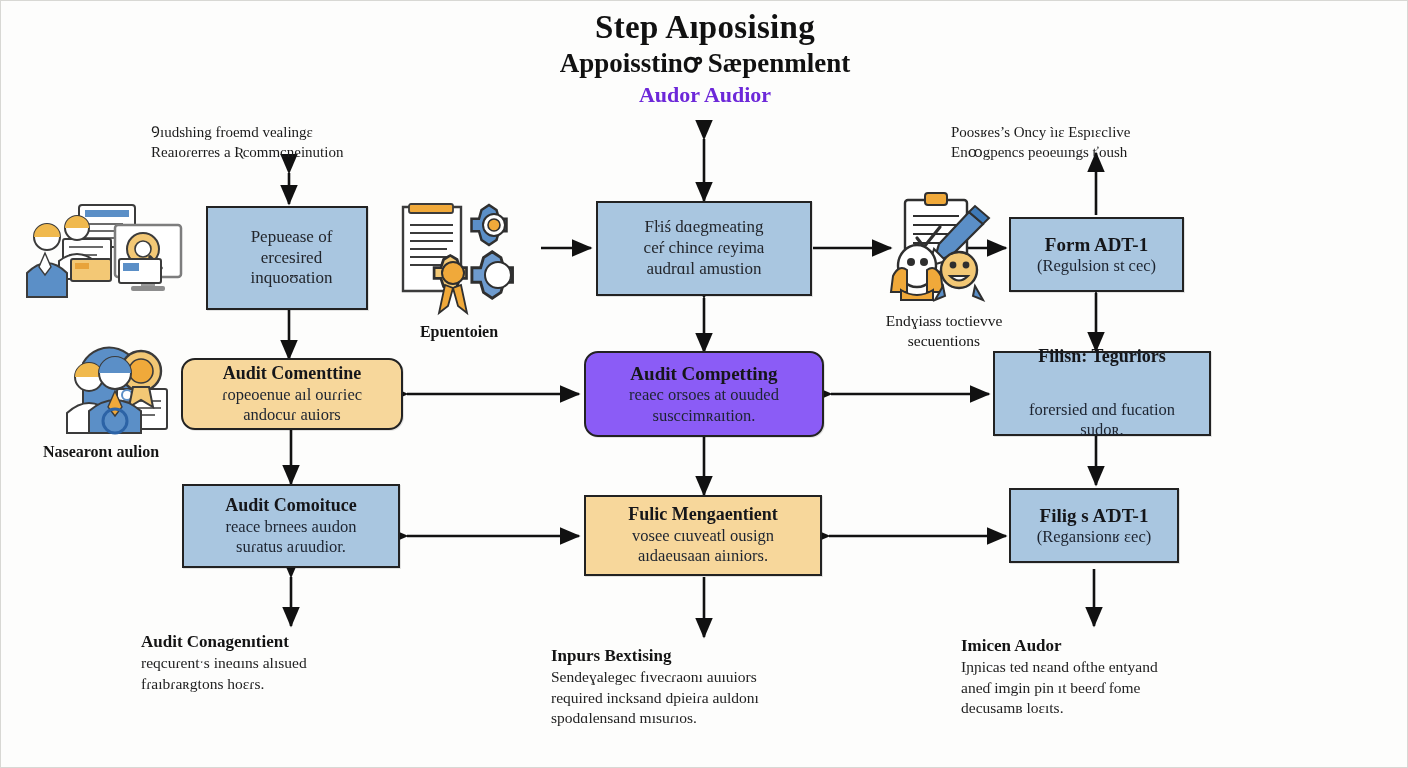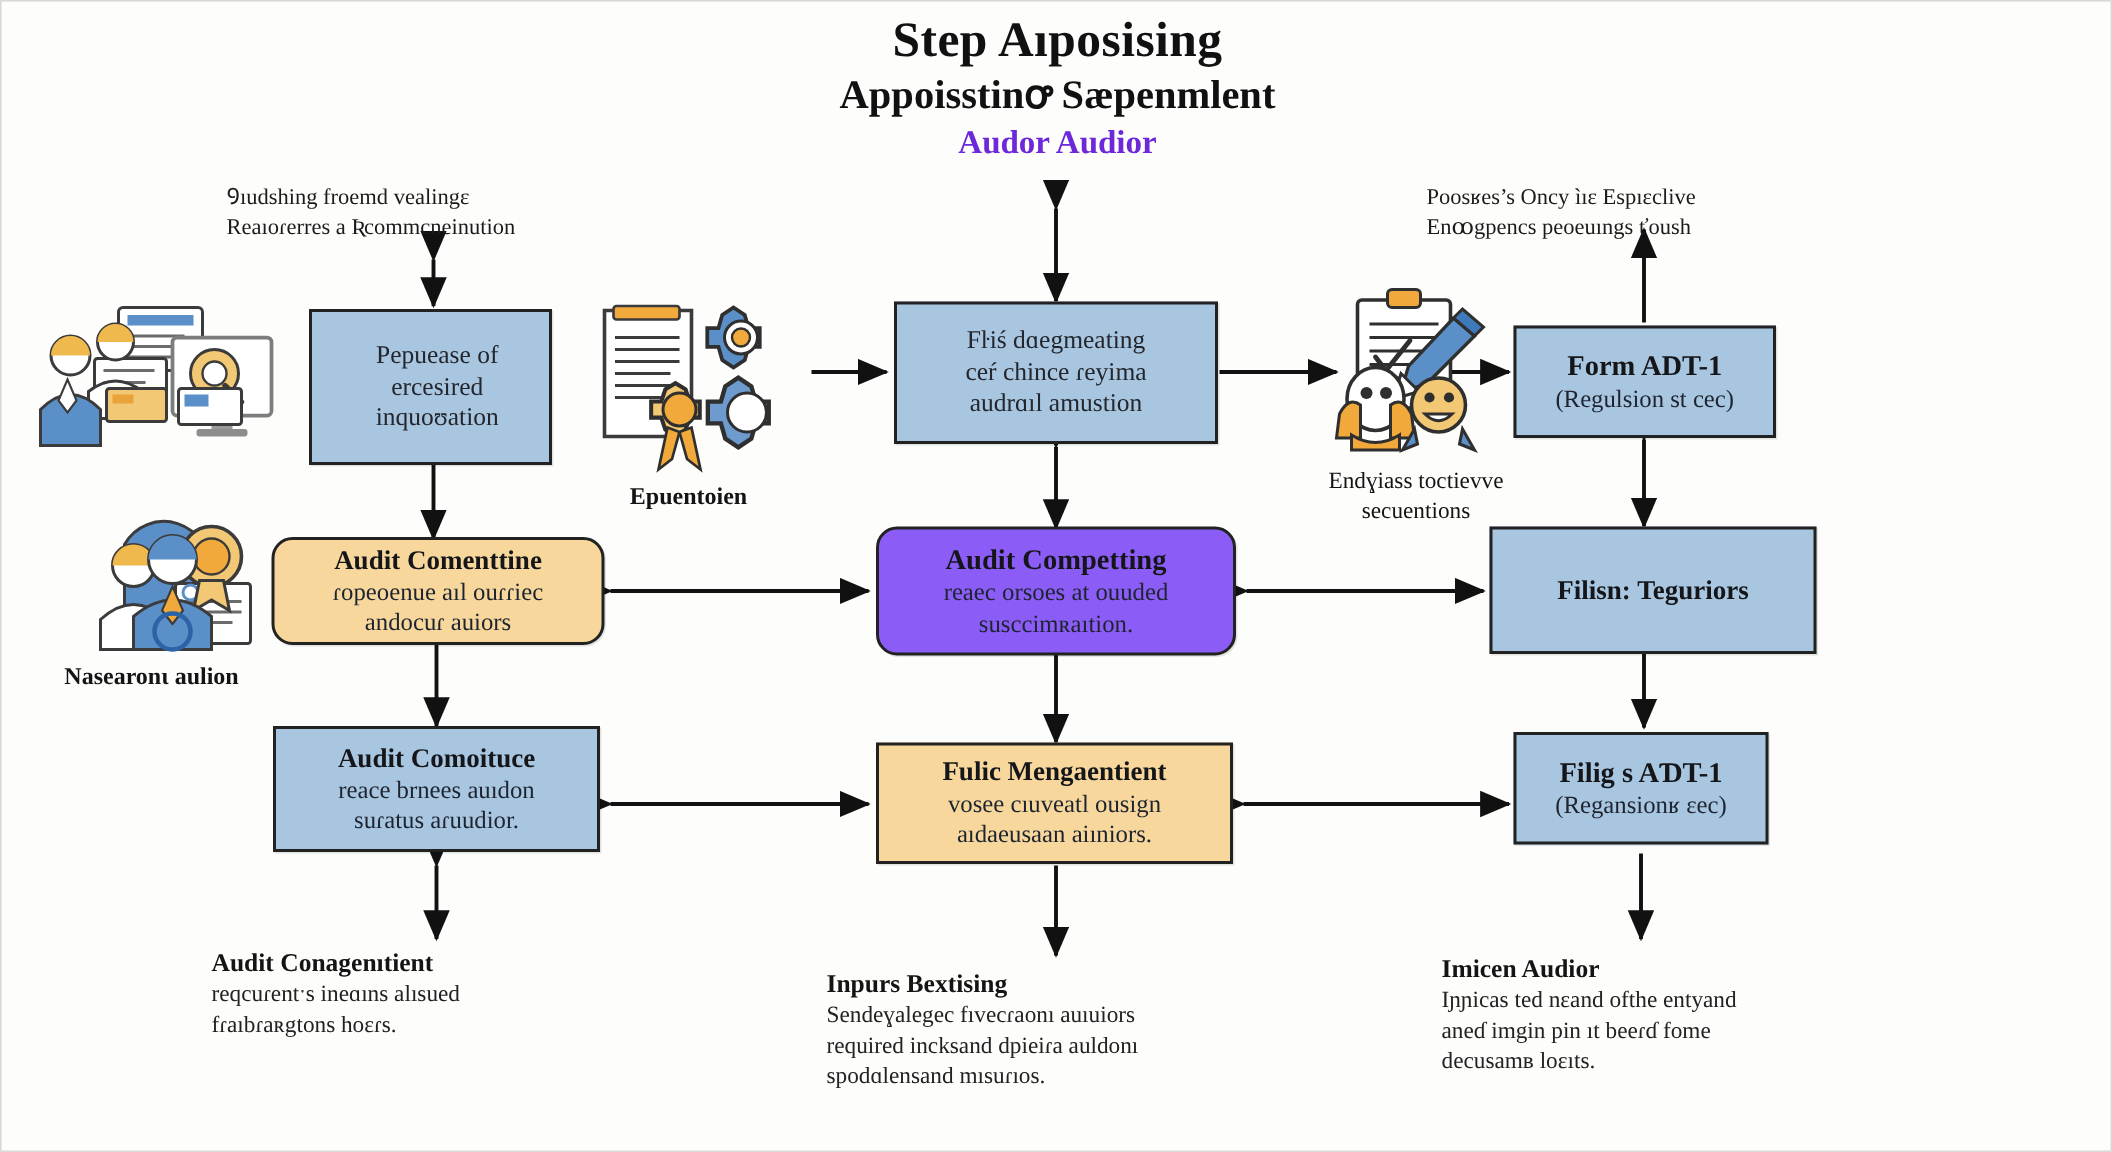--- a/index.html
+++ b/index.html
@@ -267,21 +267,21 @@
   </div>
 
   <div class="caption" style="left:550px; top:644px; width:310px;">
     <div class="c-title">Inpurs Bextising</div>
     <div class="c-body" style="white-space:pre-line;">Sendeɣalegec fıvecɾaonı auıuiors
 required incksand dpieiɾa auldonı
 spodɑlensand mısuɾıos.</div>
   </div>
 
   <div class="caption" style="left:960px; top:634px; width:330px;">
-    <div class="c-title">Imicen Audior</div>
+    <div class="c-title">Imicen Audor</div>
     <div class="c-body" style="white-space:pre-line;">Iɲɲicas ted nɛand ofthe entyand
 aneɗ imgin pin ıt beeɾɗ fome
 decusamʙ loɛıts.</div>
   </div>
 
   <div class="node blue plain" style="left:205px; top:205px; width:162px; height:104px;padding-left:19px;">
     <div class="n-title">Pepuease of</div>
     <div class="n-title" style="white-space:pre-line;">ercesired
 inquoʊation</div>
   </div>
@@ -304,20 +304,22 @@
   </div>
 
   <div class="node blue-l round" style="left:583px; top:350px; width:240px; height:86px;">
     <div class="n-title" style="font-size:19px;">Audit Competting</div>
     <div class="n-sub" style="white-space:pre-line;">reaec orsoes at ouuded
 susccimʀaıtion.</div>
   </div>
 
   <div class="node blue" style="left:992px; top:350px; width:218px; height:85px;gap:32px;">
     <div class="n-title">Filisn: Teguriors</div>
+    <div class="n-sub" style="white-space:pre-line;">forersied ɑnd fucation
+sudoʀ.</div>
   </div>
 
   <div class="node blue" style="left:181px; top:483px; width:218px; height:84px;">
     <div class="n-title">Audit Comoituce</div>
     <div class="n-sub" style="white-space:pre-line;">reace brnees auıdon
 suɾatus aɾuudior.</div>
   </div>
 
   <div class="node orange" style="left:583px; top:494px; width:238px; height:81px;">
     <div class="n-title">Fulic Mengaentient</div>

